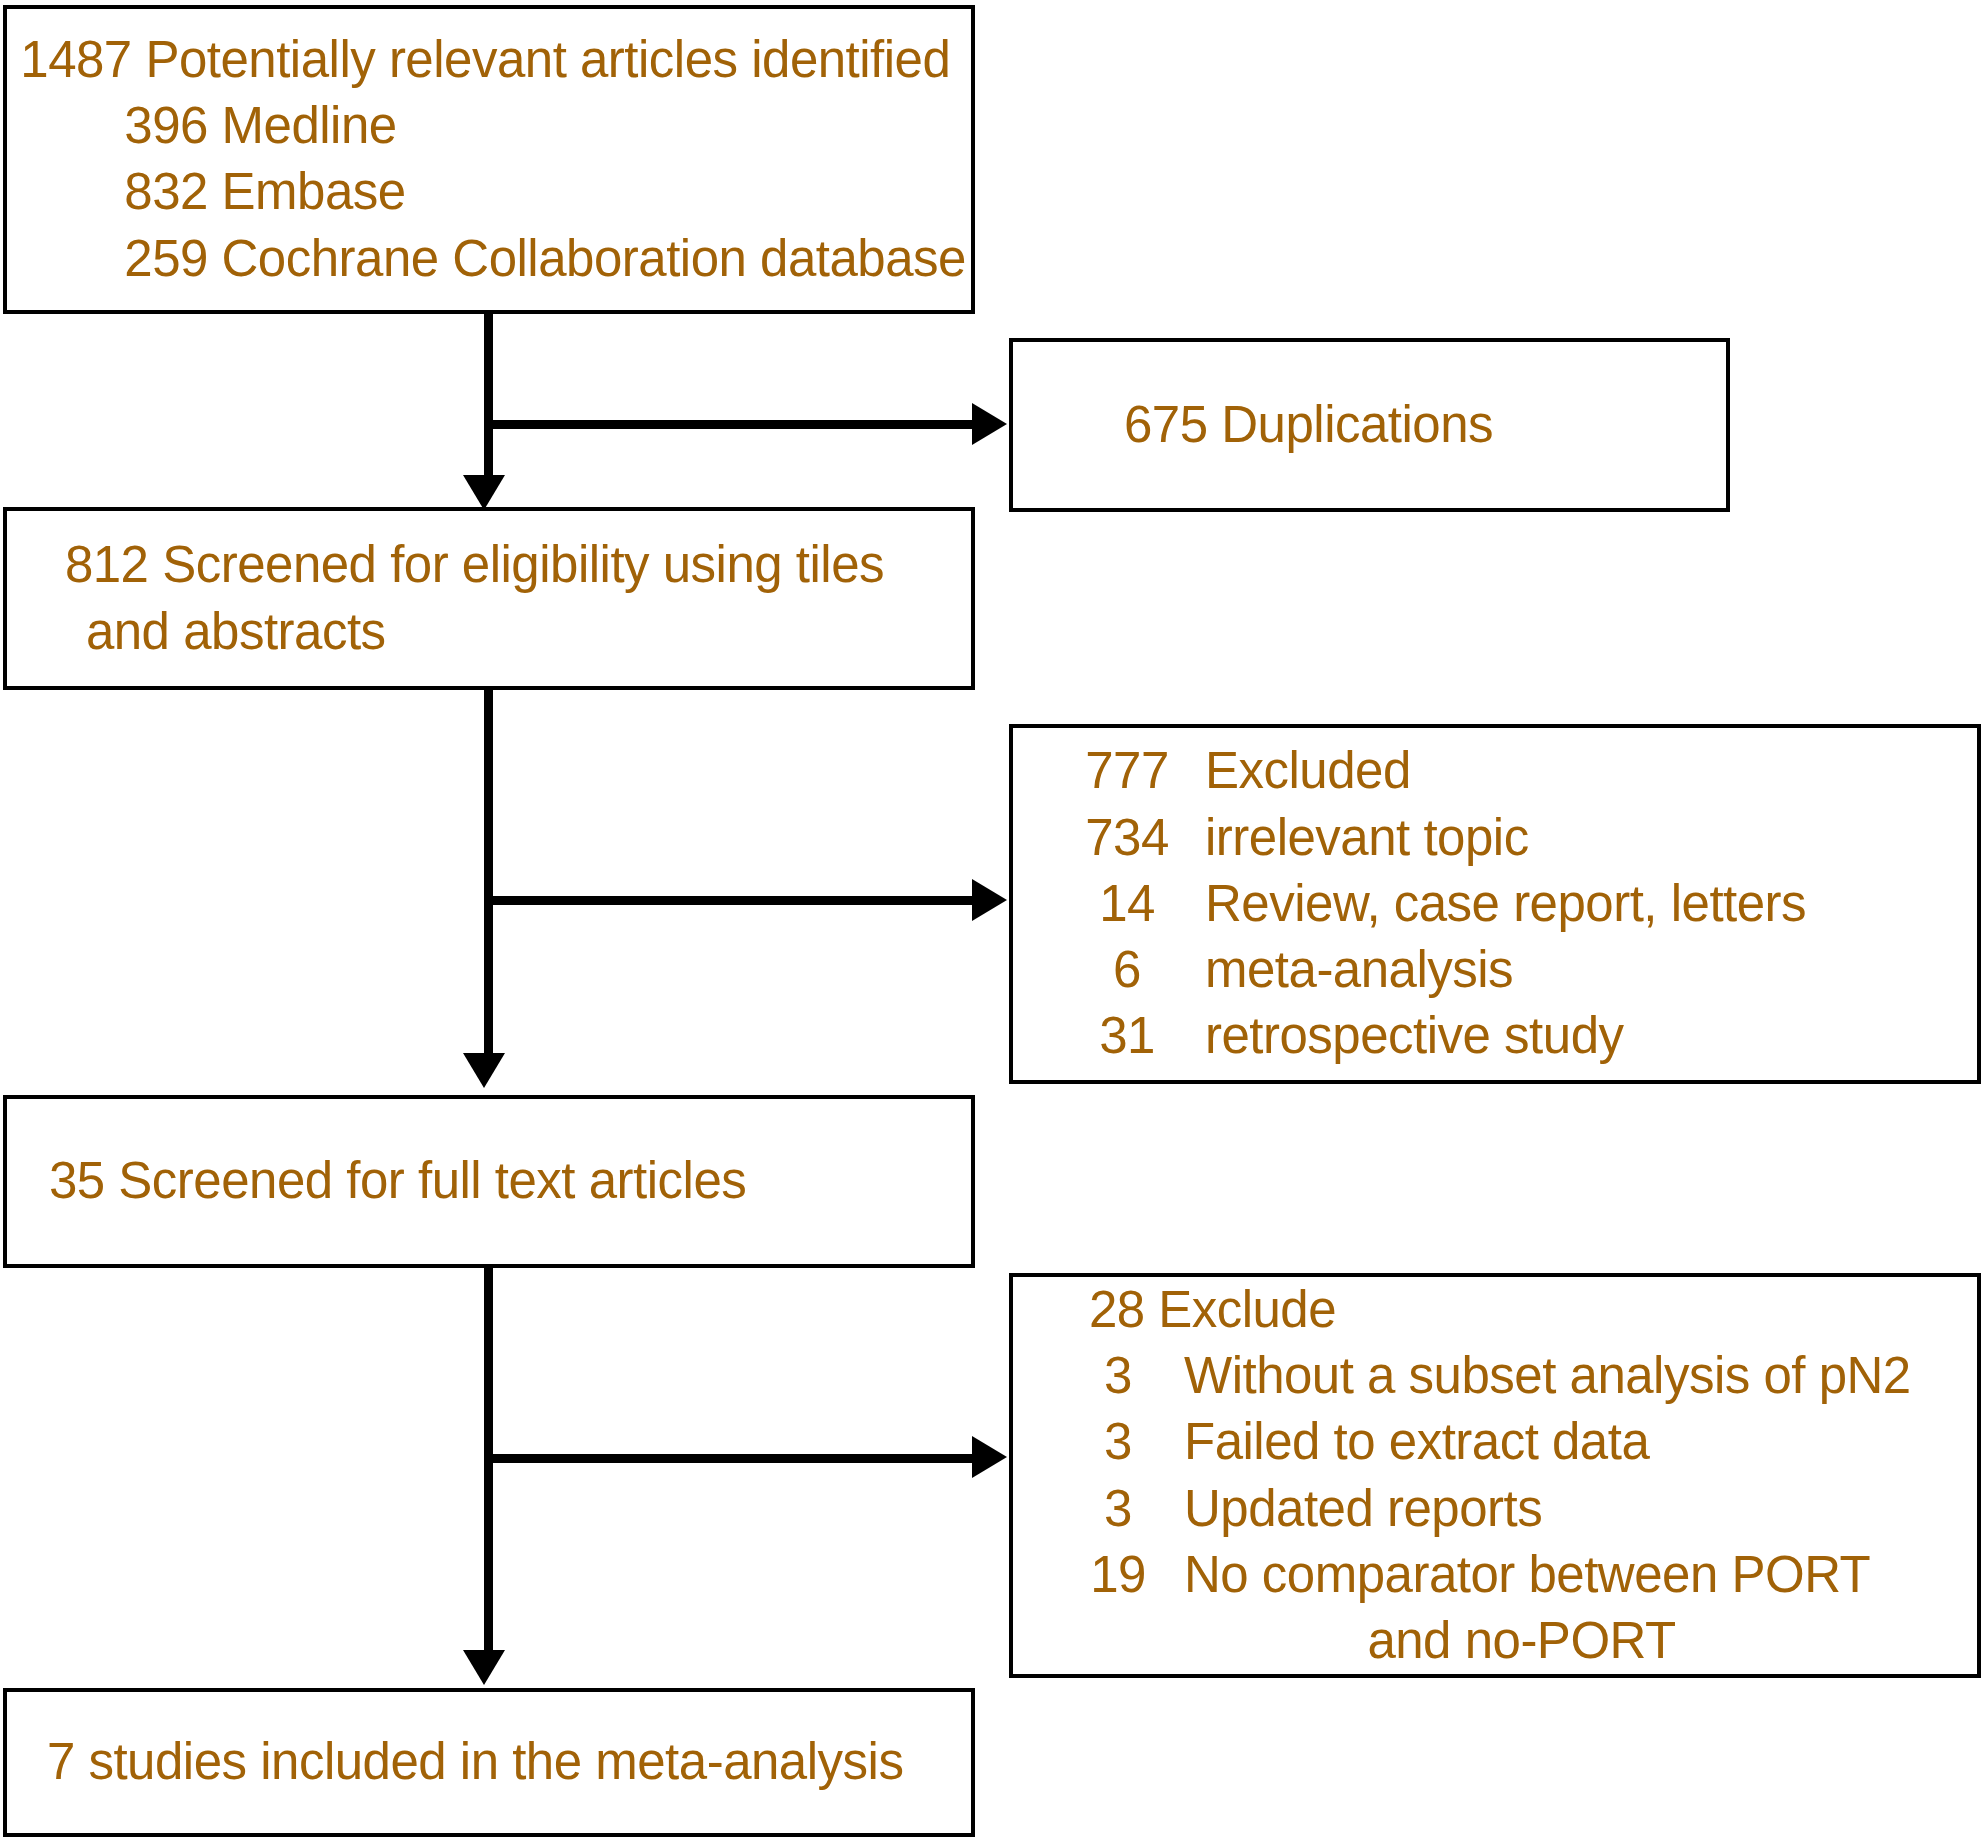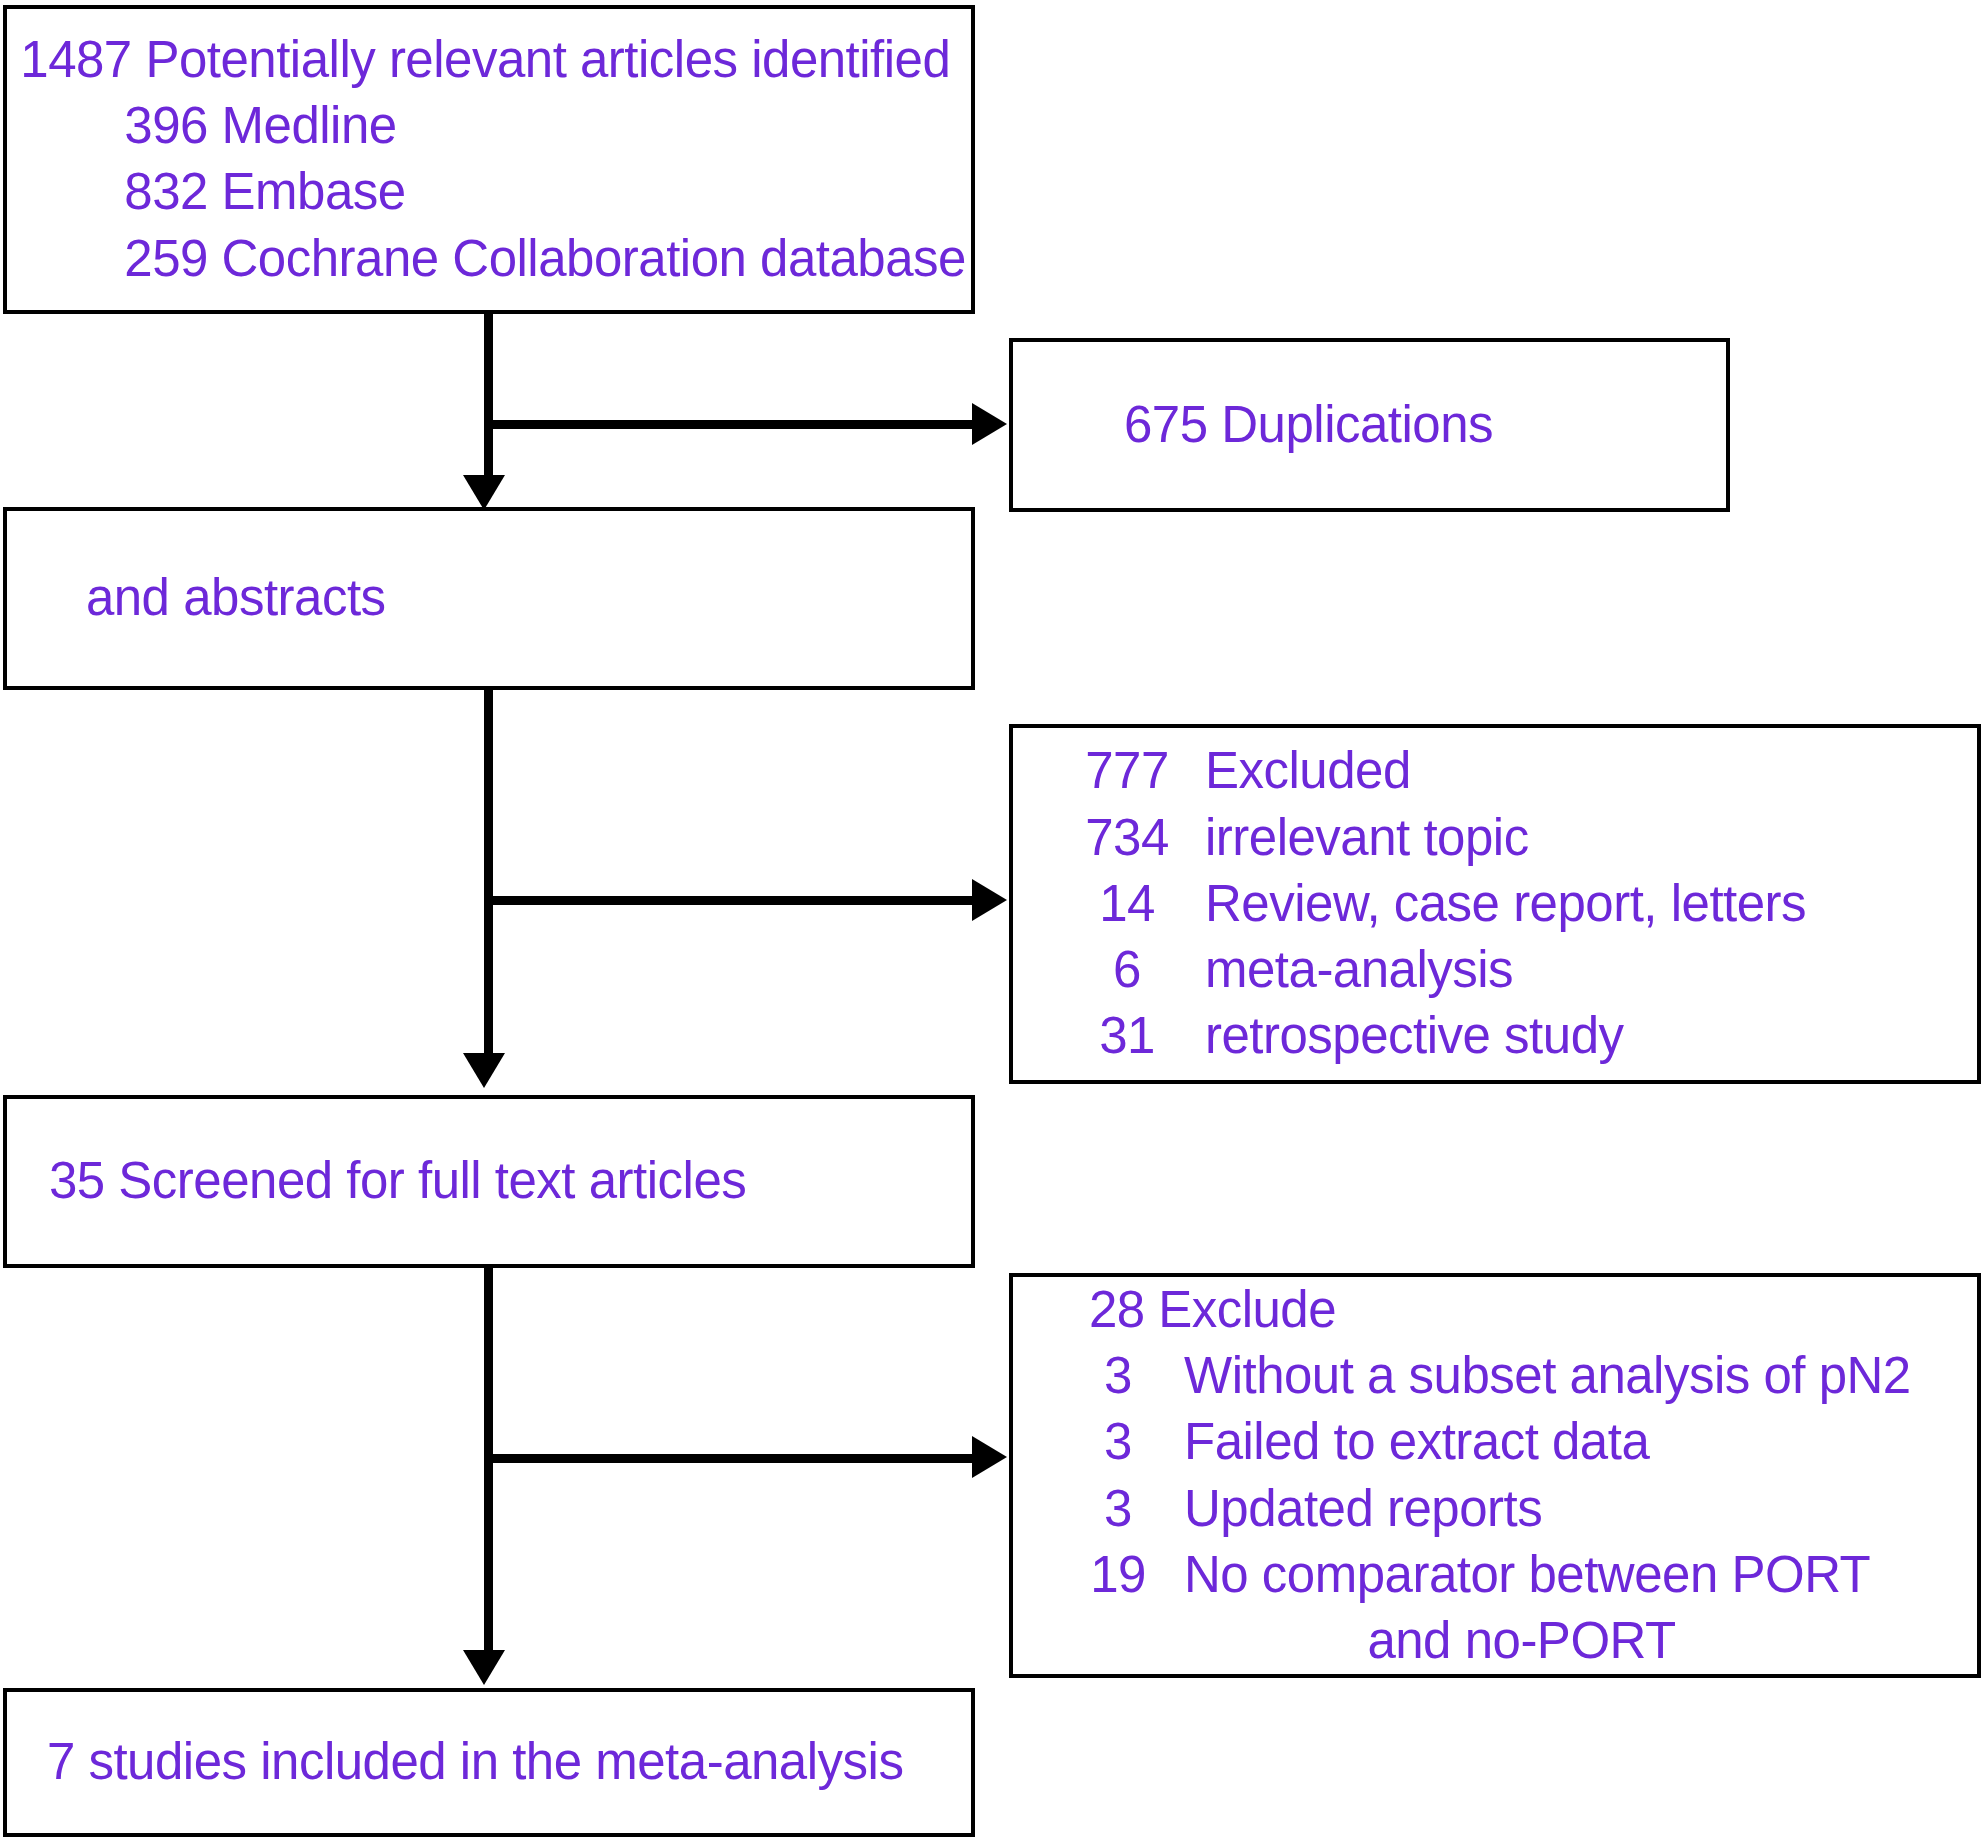--- a/index.html
+++ b/index.html
@@ -25,21 +25,21 @@
     display: flex;
     flex-direction: column;
     justify-content: center;
   }
   .box .lines {
     padding: 0 9.6px;
   }
   .line {
     display: block;
     white-space: nowrap;
-    color: #6d28d9;
+    color: #a16207;
     font-family: "Liberation Sans", sans-serif;
     font-size: 51px;
     line-height: 1.30;
     letter-spacing: -0.5px;
   }
   .line .num {
     display: inline-block;
     text-align: center;
   }
   
@@ -135,20 +135,21 @@
   <div class="arrow-down" id="a1-down"></div>
 
   <div class="box" id="box-duplications">
     <div class="lines">
       <span class="line">675 Duplications</span>
     </div>
   </div>
 
   <div class="box" id="box-screened-eligibility">
     <div class="lines">
+      <span class="line">812 Screened for eligibility using tiles</span>
       <span class="line cont">and abstracts</span>
     </div>
   </div>
 
   <div class="conn v-line" id="v2"></div>
   <div class="conn h-line" id="h2"></div>
   <div class="arrow-right" id="a2-right"></div>
   <div class="arrow-down" id="a2-down"></div>
 
   <div class="box" id="box-excluded-777">

